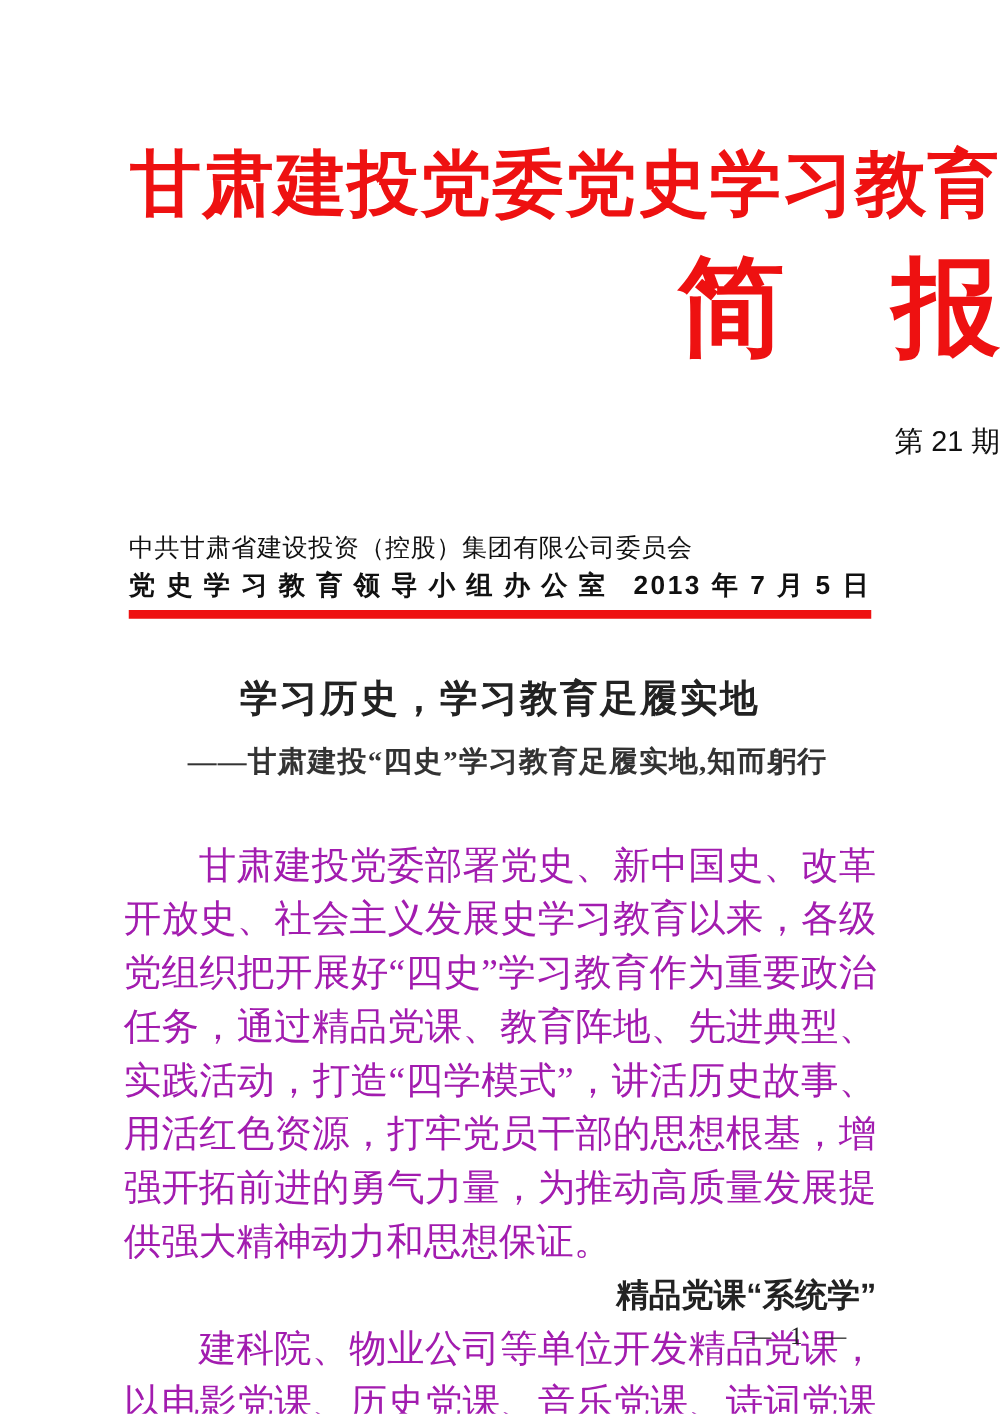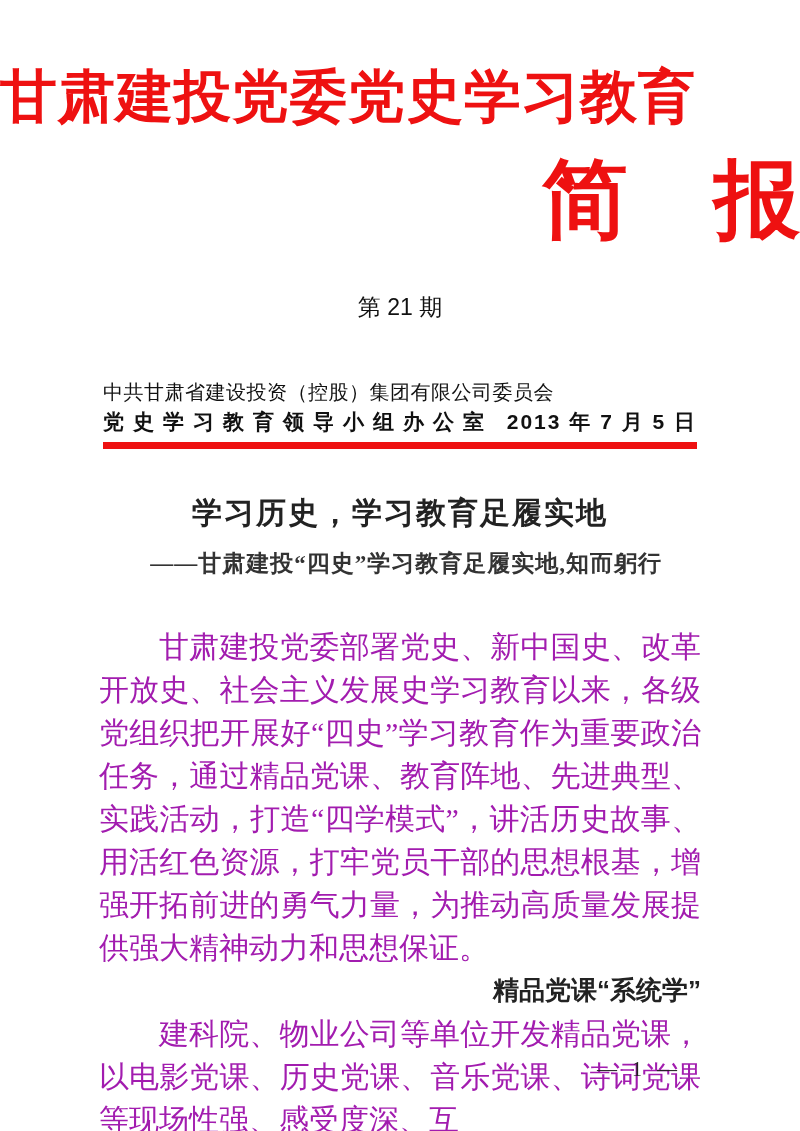--- a/index.html
+++ b/index.html
@@ -9,42 +9,42 @@
     width: 800px; height: 1131px;
     background: #ffffff;
     font-family: "Liberation Serif", "DejaVu Serif", serif;
     color: var(--ink);
     overflow: hidden;
   }
   .page { position: relative; width: 800px; height: 1131px; background: #fff; }
 
   
   .masthead-title {
-    padding-top: 66px;
-    text-align: left;
+    padding-top: 112px;
+    text-align: right;
     color: var(--accent);
     font-weight: bold;
     font-size: 57px;
     line-height: 1.25;
     letter-spacing: 1px;
-    font-family: Liberation Mono, monospace;
+    font-family: Liberation Sans, sans-serif;
     white-space: nowrap;
   }
   .masthead-name {
     margin-top: 16px;
     text-align: right;
     color: var(--accent);
     font-weight: bold;
     font-size: 86px;
     line-height: 1.1;
     font-family: "Liberation Serif", "DejaVu Serif", serif;
   }
   .issue-line {
     margin-top: 44px;
-    text-align: center;
+    text-align: right;
     font-size: 23px;
     color: #111;
     font-family: "Liberation Sans", "DejaVu Sans", sans-serif;
   }
 
   
   .pub-block { width: 594px; margin: 56px auto 0; }
   .org-line1 {
     font-weight: normal;
     font-size: 20px;

